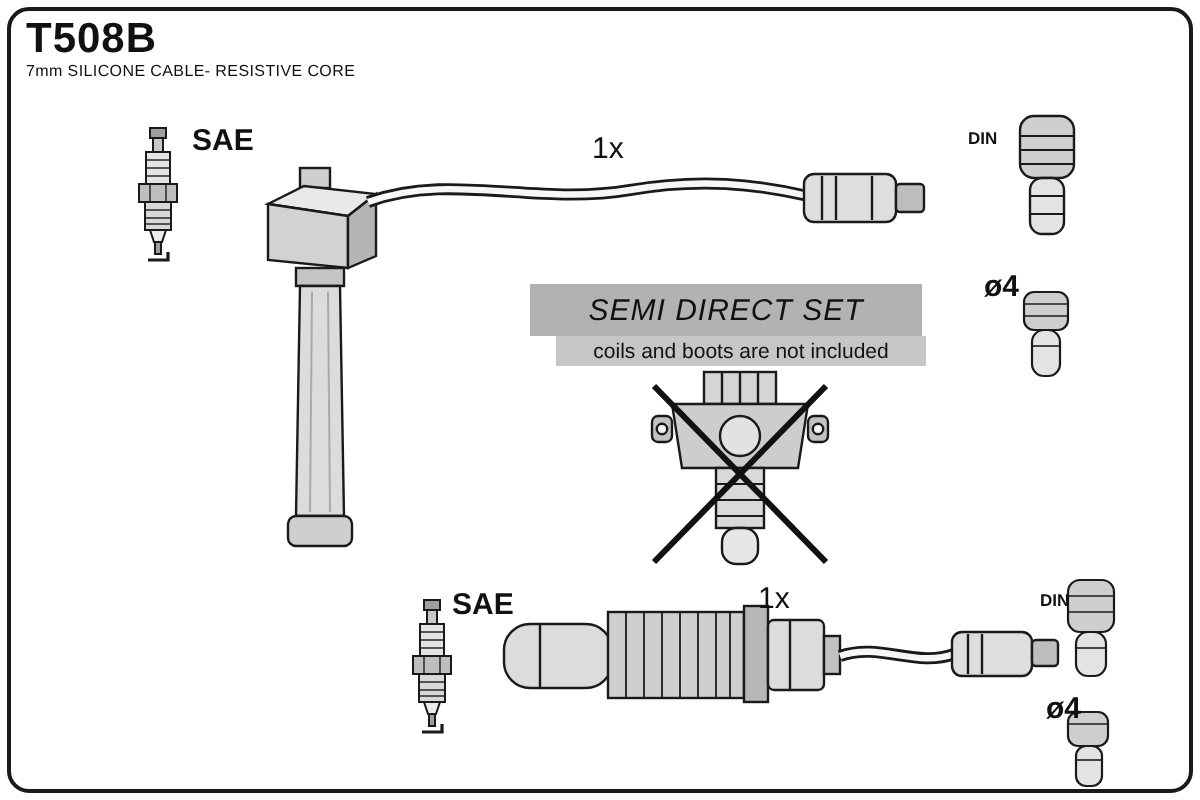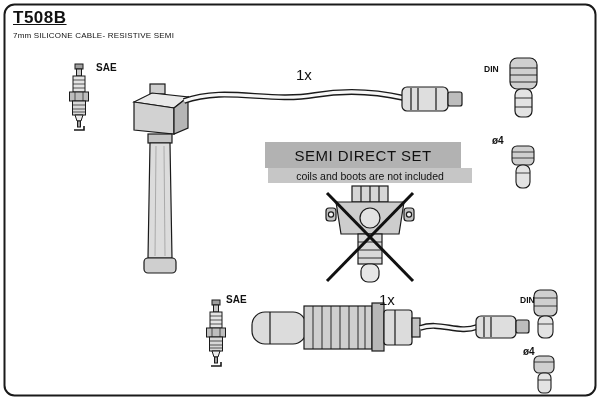--- a/index.html
+++ b/index.html
@@ -1,37 +1,37 @@
 <!DOCTYPE html>
 <html><head>
 <meta charset="utf-8">
 <style>
   * { margin:0; padding:0; box-sizing:border-box; }
   html,body { background:#ffffff; }
   body { font-family:"Liberation Sans", sans-serif; color:#111; }
   .page { position:relative; width:600px; height:400px; background:#fff; overflow:hidden; }
   .art { position:absolute; left:0; top:0; }
   .lbl { position:absolute; color:#111; white-space:nowrap; }
-  .part-number { left:13px; top:8px; font-size:17px; font-weight:bold; letter-spacing:0.5px;text-decoration:underline; }
+  .part-number { left:13px; top:8px; font-size:21px; font-weight:bold; letter-spacing:0.5px; }
   .subtitle { left:13px; top:31px; font-size:8px; letter-spacing:0.2px; }
   .logo-wrap { position:absolute; top:5px; right:10px; }
   .qty { font-size:15px;margin-top:16px; }
-  .small-lbl { font-size:10px; font-weight:bold; }
+  .small-lbl { font-size:15px; font-weight:bold; }
   .sae-top { left:96px; top:62px; }
   .qty-top { left:296px; top:50px; }
   .din-top { left:484px; top:64px; font-size:8.5px; }
   .dia-top { left:492px; top:135px; }
   .sae-bottom { left:226px; top:294px; }
   .qty-bottom { left:379px; top:275px; }
   .din-bottom { left:520px; top:295px; font-size:8.5px; }
   .dia-bottom { left:523px; top:346px; }
   .banner { position:absolute; left:265px; top:142px; width:196px; height:26px;
             background:#b2b2b2; display:flex; align-items:center; justify-content:center;
-            font-size:15px; color:#111; letter-spacing:0.5px; }
-  .banner-sub { position:absolute; left:268px; top:168px; width:204px; height:15px;
+            font-size:15px; color:#111; letter-spacing:0.5px;font-style:italic; }
+  .banner-sub { position:absolute; left:278px; top:168px; width:185px; height:15px;
             background:#c6c6c6; display:flex; align-items:center; justify-content:center;
             font-size:10.5px; color:#111; }
 </style>
 </head>
 <body>
 
 <div class="page">
 
   <svg class="art" width="600" height="400" viewBox="0 0 600 400">
 
@@ -179,21 +179,21 @@
 
     <g stroke="#1a1a1a" stroke-width="1.1">
       <rect x="534" y="356" width="20" height="17" rx="5" fill="#cfcfcf"></rect>
       <line x1="534" y1="362" x2="554" y2="362" stroke-width="0.8"></line>
       <rect x="538" y="373" width="13" height="20" rx="5" fill="#e3e3e3"></rect>
       <line x1="538" y1="380" x2="551" y2="380" stroke-width="0.8"></line>
     </g>
   </svg>
 
   <div class="lbl part-number">T508B</div>
-  <div class="lbl subtitle">7mm SILICONE CABLE- RESISTIVE SEMI</div>
+  <div class="lbl subtitle">7mm SILICONE CABLE- RESISTIVE CORE</div>
 
 
   <span class="lbl small-lbl sae-top">SAE</span>
   <span class="lbl qty qty-top">1x</span>
   <span class="lbl small-lbl din-top">DIN</span>
   <span class="lbl small-lbl dia-top">ø4</span>
   <span class="lbl small-lbl sae-bottom">SAE</span>
   <span class="lbl qty qty-bottom">1x</span>
   <span class="lbl small-lbl din-bottom">DIN</span>
   <span class="lbl small-lbl dia-bottom">ø4</span>

